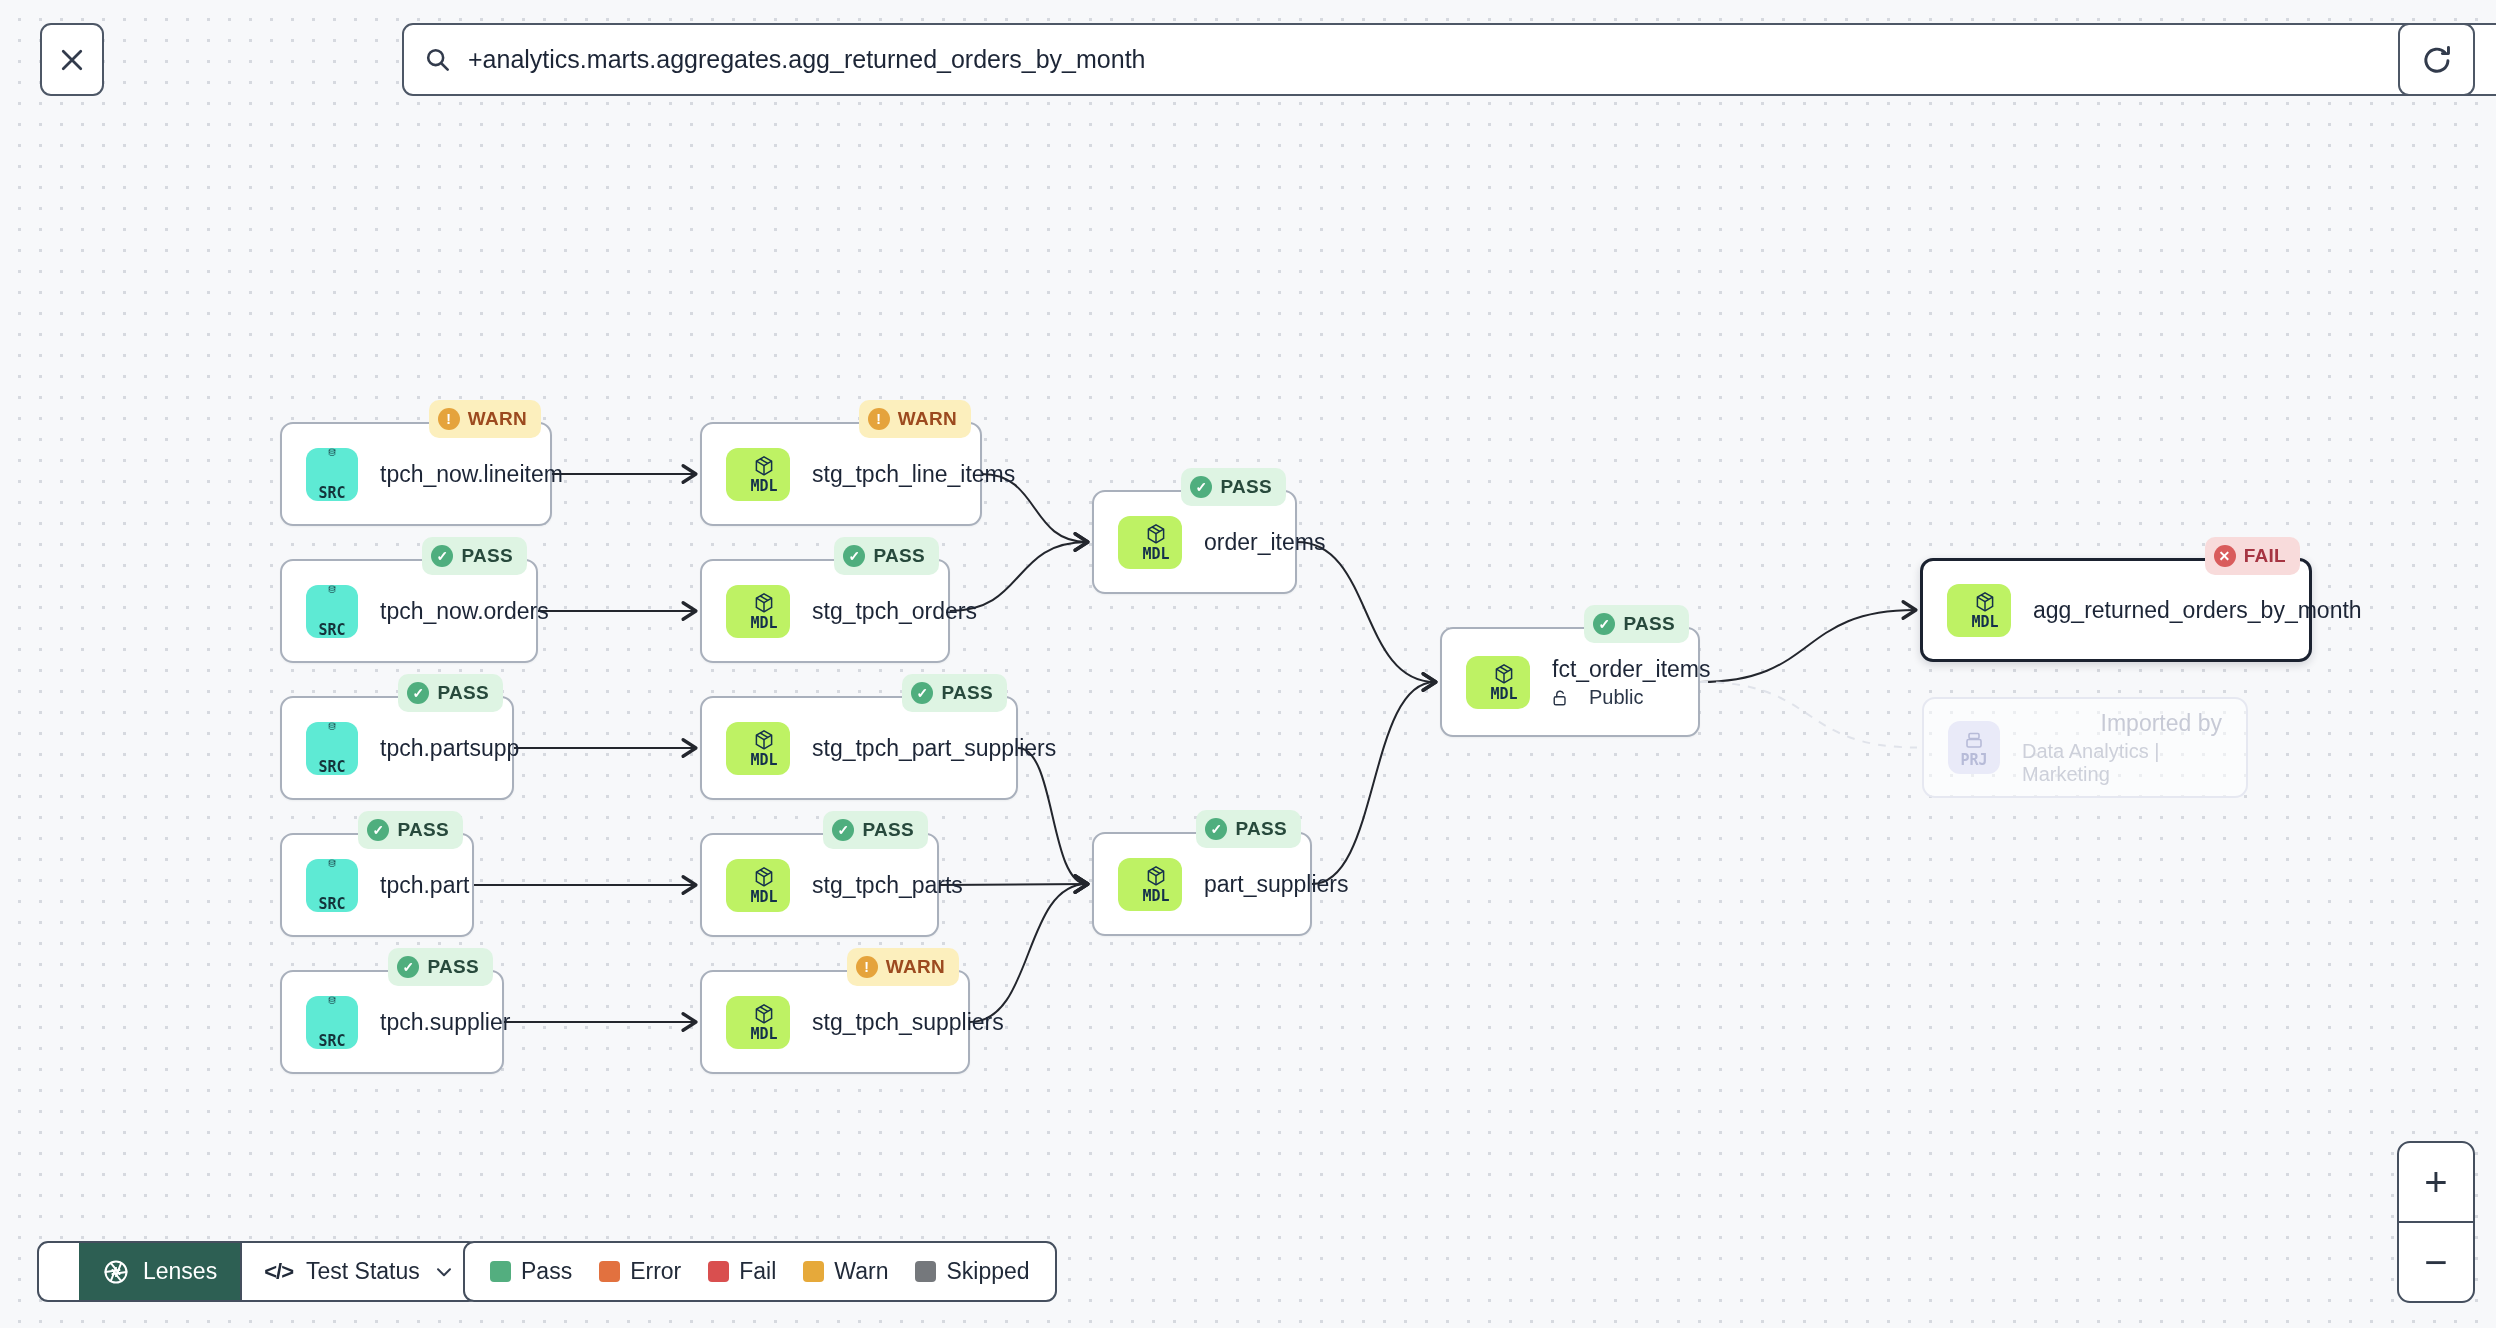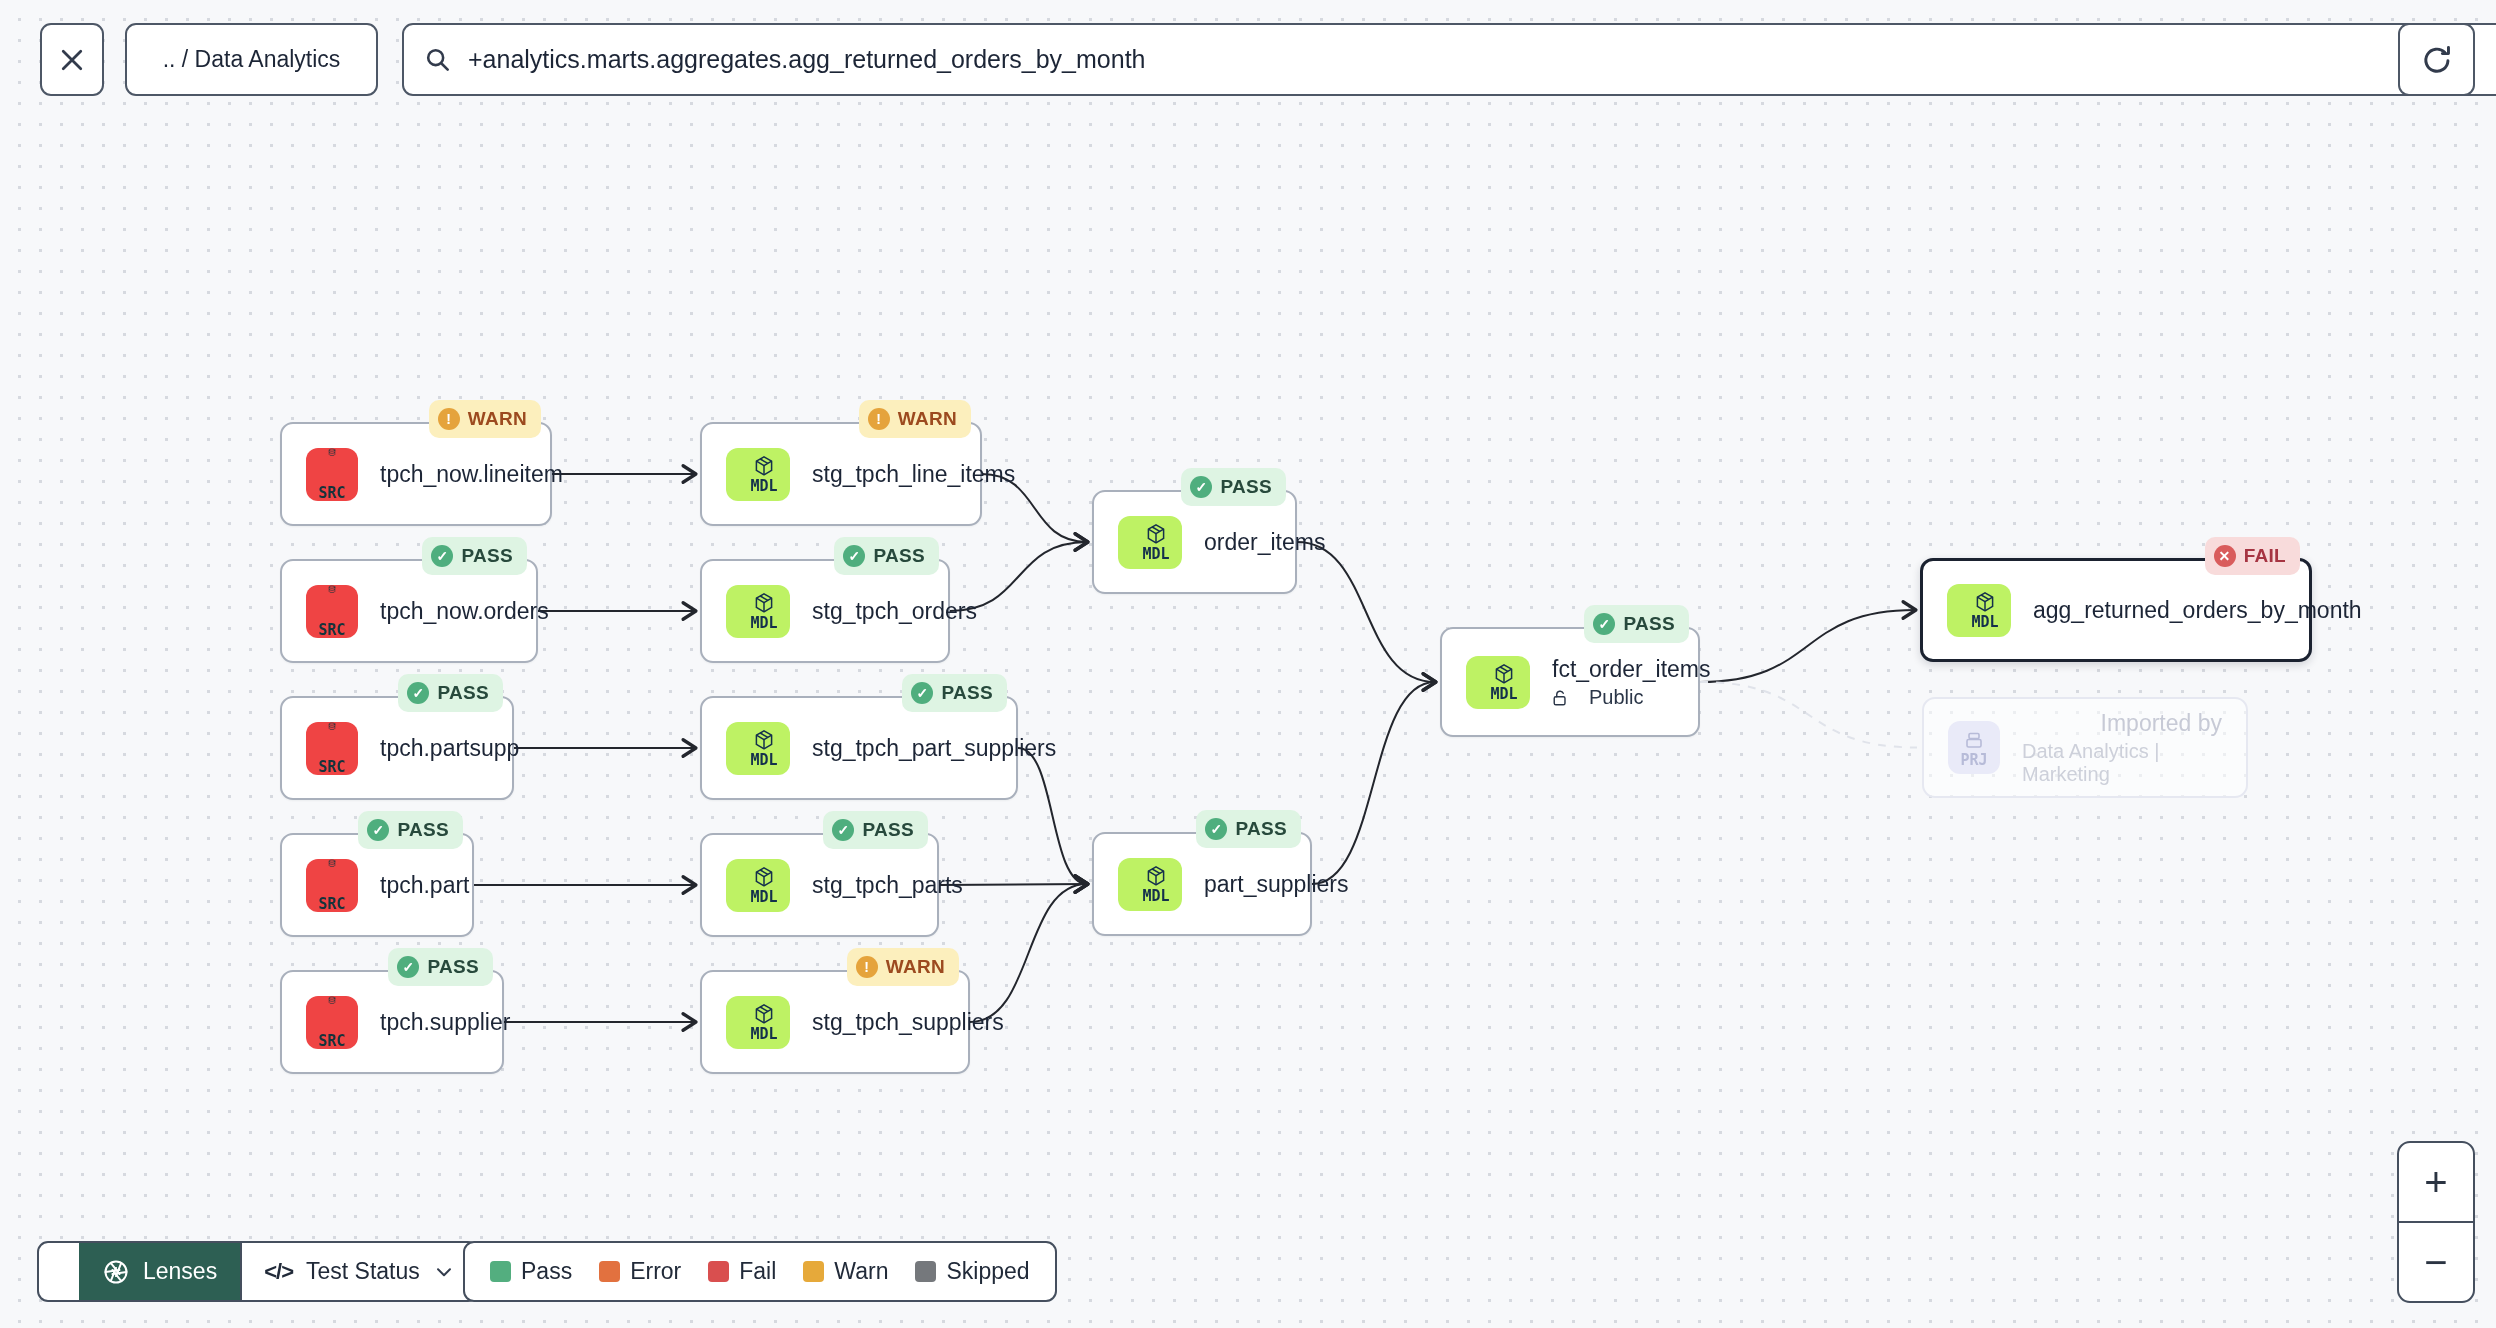--- a/index.html
+++ b/index.html
@@ -18,21 +18,21 @@
   .tb-refresh{left:2398px;width:77px;cursor:pointer;}
   .icon-stroke{stroke:#323b4c;stroke-width:2.2;fill:none;stroke-linecap:round;stroke-linejoin:round;}
   
   .node{position:absolute;background:#fff;border:2px solid #a9b0bc;border-radius:13px;box-sizing:border-box;
     display:flex;align-items:center;gap:22px;padding:0 24px;box-shadow:0 1px 2px rgba(25,30,45,.05);cursor:pointer;}
   .node.selected{border:3.5px solid #1b2230;box-shadow:0 3px 8px rgba(20,26,42,.16);}
   .node.ghost{border:2px solid #e6e8f1;background:rgba(255,255,255,.55);box-shadow:none;}
   .tile{width:52px;height:53px;border-radius:12px;display:flex;flex-direction:column;align-items:center;
     justify-content:center;flex:none;gap:1px;}
   .tile .tlabel{font-family:"DejaVu Sans Mono",monospace;font-size:15px;font-weight:bold;line-height:15px;}
-  .tile.src{background:#ef4444;gap:29px;} .tile.src .tlabel{color:#14333b;}
+  .tile.src{background:#5eead4;gap:29px;} .tile.src .tlabel{color:#14333b;}
   .tile.mdl{background:#bef264;padding-left:12px;} .tile.mdl .tlabel{color:#14304c;}
   .tile.prj{background:#e9eaf8;} .tile.prj .tlabel{color:#b7bbd8;}
   .ntext{display:flex;flex-direction:column;justify-content:center;gap:3px;min-width:0;}
   .ntitle{font-size:23px;color:#1c2536;font-weight:500;white-space:nowrap;text-align:right;}
   .nsub{display:flex;align-items:center;gap:20px;font-size:20px;color:#2b3648;}
   .node.ghost .ntitle{font-size:23px;color:#c7cad6;font-weight:400;}
   .node.ghost .nsub2{font-size:20px;color:#cdd0da;}
   .badge{position:absolute;top:-24px;right:9px;height:38px;display:flex;align-items:center;gap:8px;
     padding:0 14px 0 9px;border-radius:10px;font-size:19px;font-weight:600;letter-spacing:.3px;}
   .badge .bcirc{width:22px;height:22px;border-radius:50%;display:flex;align-items:center;justify-content:center;
@@ -389,23 +389,20 @@
           <span class="nsub2">Data Analytics | Marketing</span>
         </span>
       </div>
     </div>
 
   <div class="tb-box tb-close">
     <svg width="30" height="30" viewBox="0 0 24 24">
       <path class="icon-stroke" d="M5,5 L19,19 M19,5 L5,19"></path>
     </svg>
   </div>
-  <div class="tb-box tb-crumb">
-    <span>.. / Data Analytics</span>
-  </div>
   <div class="tb-box tb-search">
     <svg width="28" height="28" viewBox="0 0 24 24">
       <circle class="icon-stroke" cx="10" cy="10" r="6.4"></circle>
       <path class="icon-stroke" d="M15,15 L20.3,20.3"></path>
     </svg>
     <input type="text" value="+analytics.marts.aggregates.agg_returned_orders_by_month" style="">
     <svg width="30" height="30" viewBox="0 0 24 24">
       <circle class="icon-stroke" cx="12" cy="12" r="9.3" stroke-width="1.7"></circle>
       <path class="icon-stroke" d="M12,11 L12,17" stroke-width="2.1"></path>
       <circle cx="12" cy="7.4" r="1.35" fill="#323b4c"></circle>

